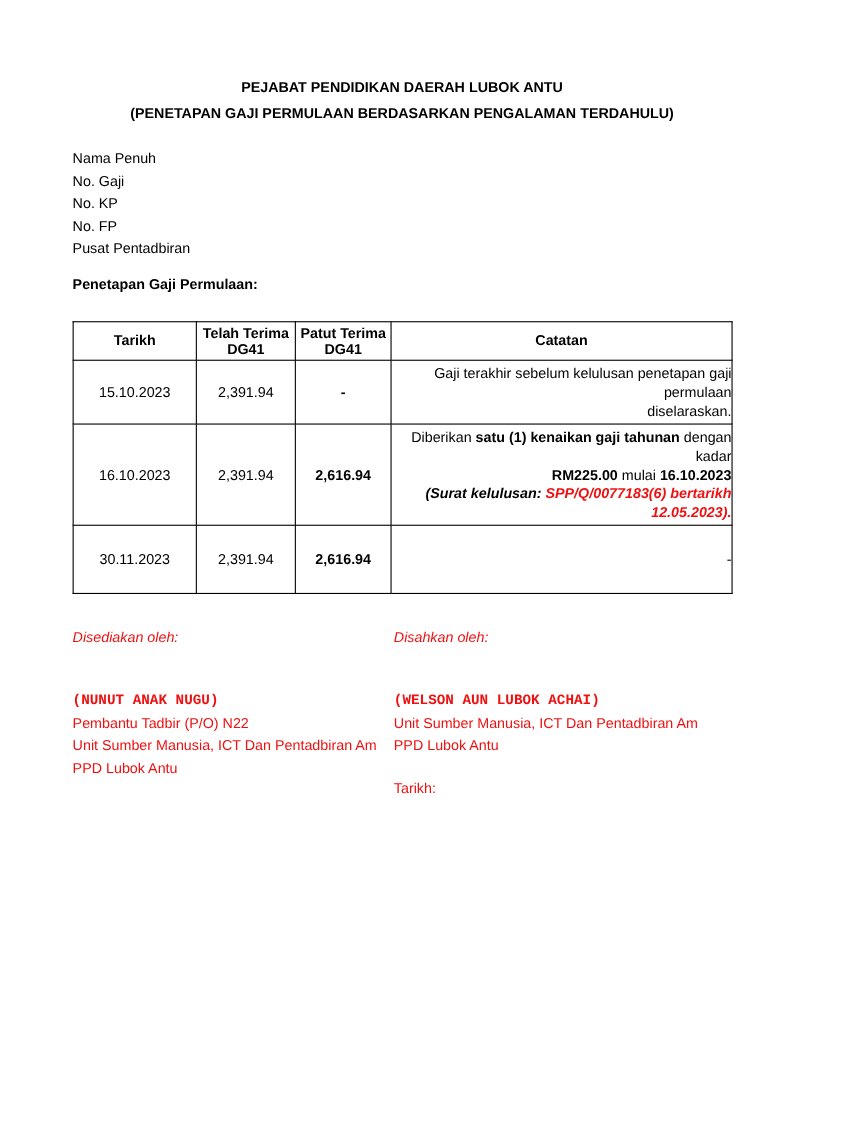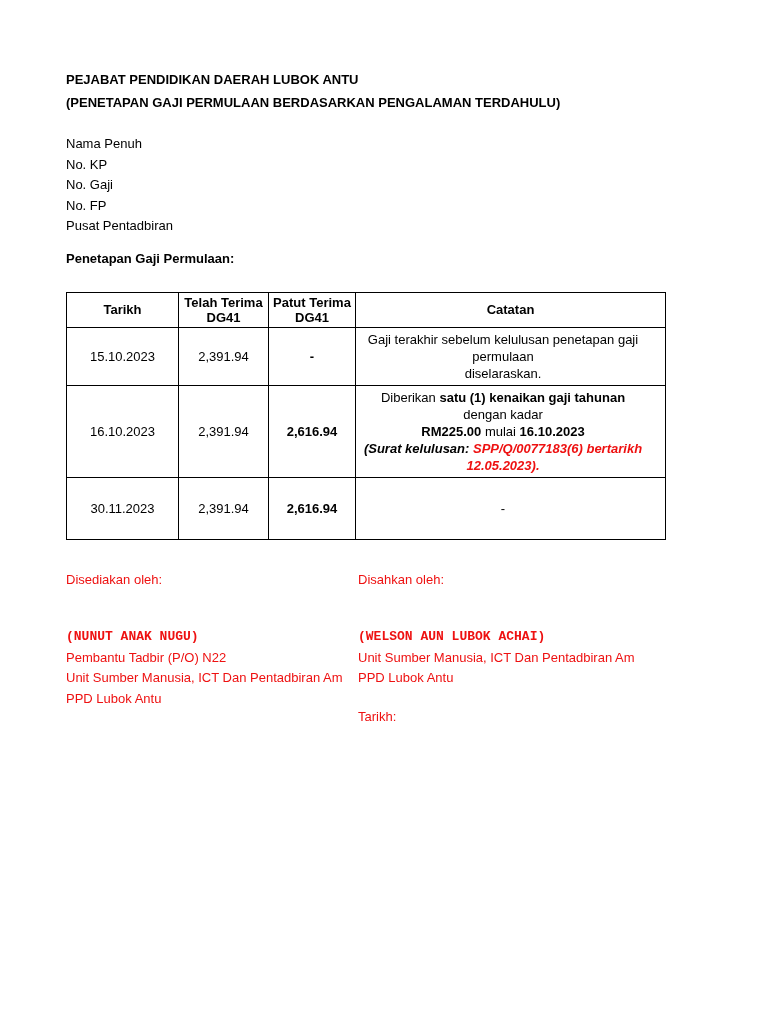--- a/index.html
+++ b/index.html
@@ -13,21 +13,21 @@
     font-family: "Liberation Sans", "DejaVu Sans", sans-serif;
     color: var(--ink);
     overflow: hidden;
   }
   .content {
     position: absolute;
     left: 66px;
     top: 68px;
     width: 599px;
   }
-  .title-block { }
+  .title-block { text-align: center; }
   .title-line {
     font-size: 13px;
     font-weight: bold;
     line-height: 23px;
     white-space: nowrap;
   }
   .info-block { margin-top: 20px; }
   .info-label { font-size: 13px; line-height: 20.5px; }
   .section-heading {
     margin-top: 12px;
@@ -52,56 +52,56 @@
     text-align: center;
     vertical-align: middle;
     line-height: 15px;
     height: 35px;
   }
   .row-1 { height: 44px; }
   .row-2 { height: 86px; }
   .row-3 { height: 62px; }
   td.c { text-align: center; vertical-align: middle; }
   td.catatan {
-    text-align: center;
+    text-align: right;
     vertical-align: middle;
-    padding: 3px 20px 3px 5px;
+    padding: 3px 0 3px 5px;
     line-height: 17px;
   }
   .b  { font-weight: bold; }
   .bi { font-weight: bold; font-style: italic; }
   .red { color: var(--red); }
   .sig-section {
     display: flex;
     margin-top: 30px;
     font-size: 13px;
     color: var(--red);
   }
   .sig-col-left  { width: 292px; flex: none; }
   .sig-col-right { flex: 1; }
-  .sig-heading { line-height: 20.5px; }
+  .sig-heading { line-height: 20.5px; font-style: italic; }
   .sig-name { font-weight: bold; line-height: 20.5px; margin-top: 37px; font-family: Liberation Mono, monospace; }
   .sig-line { line-height: 20.5px; }
   .date-label { margin-top: 18px; line-height: 20.5px; }
 </style>
 </head>
 <body>
 
 <div class="page">
   <div class="content">
 
     <div class="title-block">
       <div class="title-line">PEJABAT PENDIDIKAN DAERAH LUBOK ANTU</div>
       <div class="title-line">(PENETAPAN GAJI PERMULAAN BERDASARKAN PENGALAMAN TERDAHULU)</div>
     </div>
 
     <div class="info-block">
       <div class="info-label">Nama Penuh</div>
+      <div class="info-label">No. Gaji</div>
       <div class="info-label">No. KP</div>
-      <div class="info-label">No. Gaji</div>
       <div class="info-label">No. FP</div>
       <div class="info-label">Pusat Pentadbiran</div>
     </div>
 
     <div class="section-heading">Penetapan Gaji Permulaan:</div>
 
     <table class="salary-table">
       <colgroup>
         <col style="width:112px">
         <col style="width:90px">

